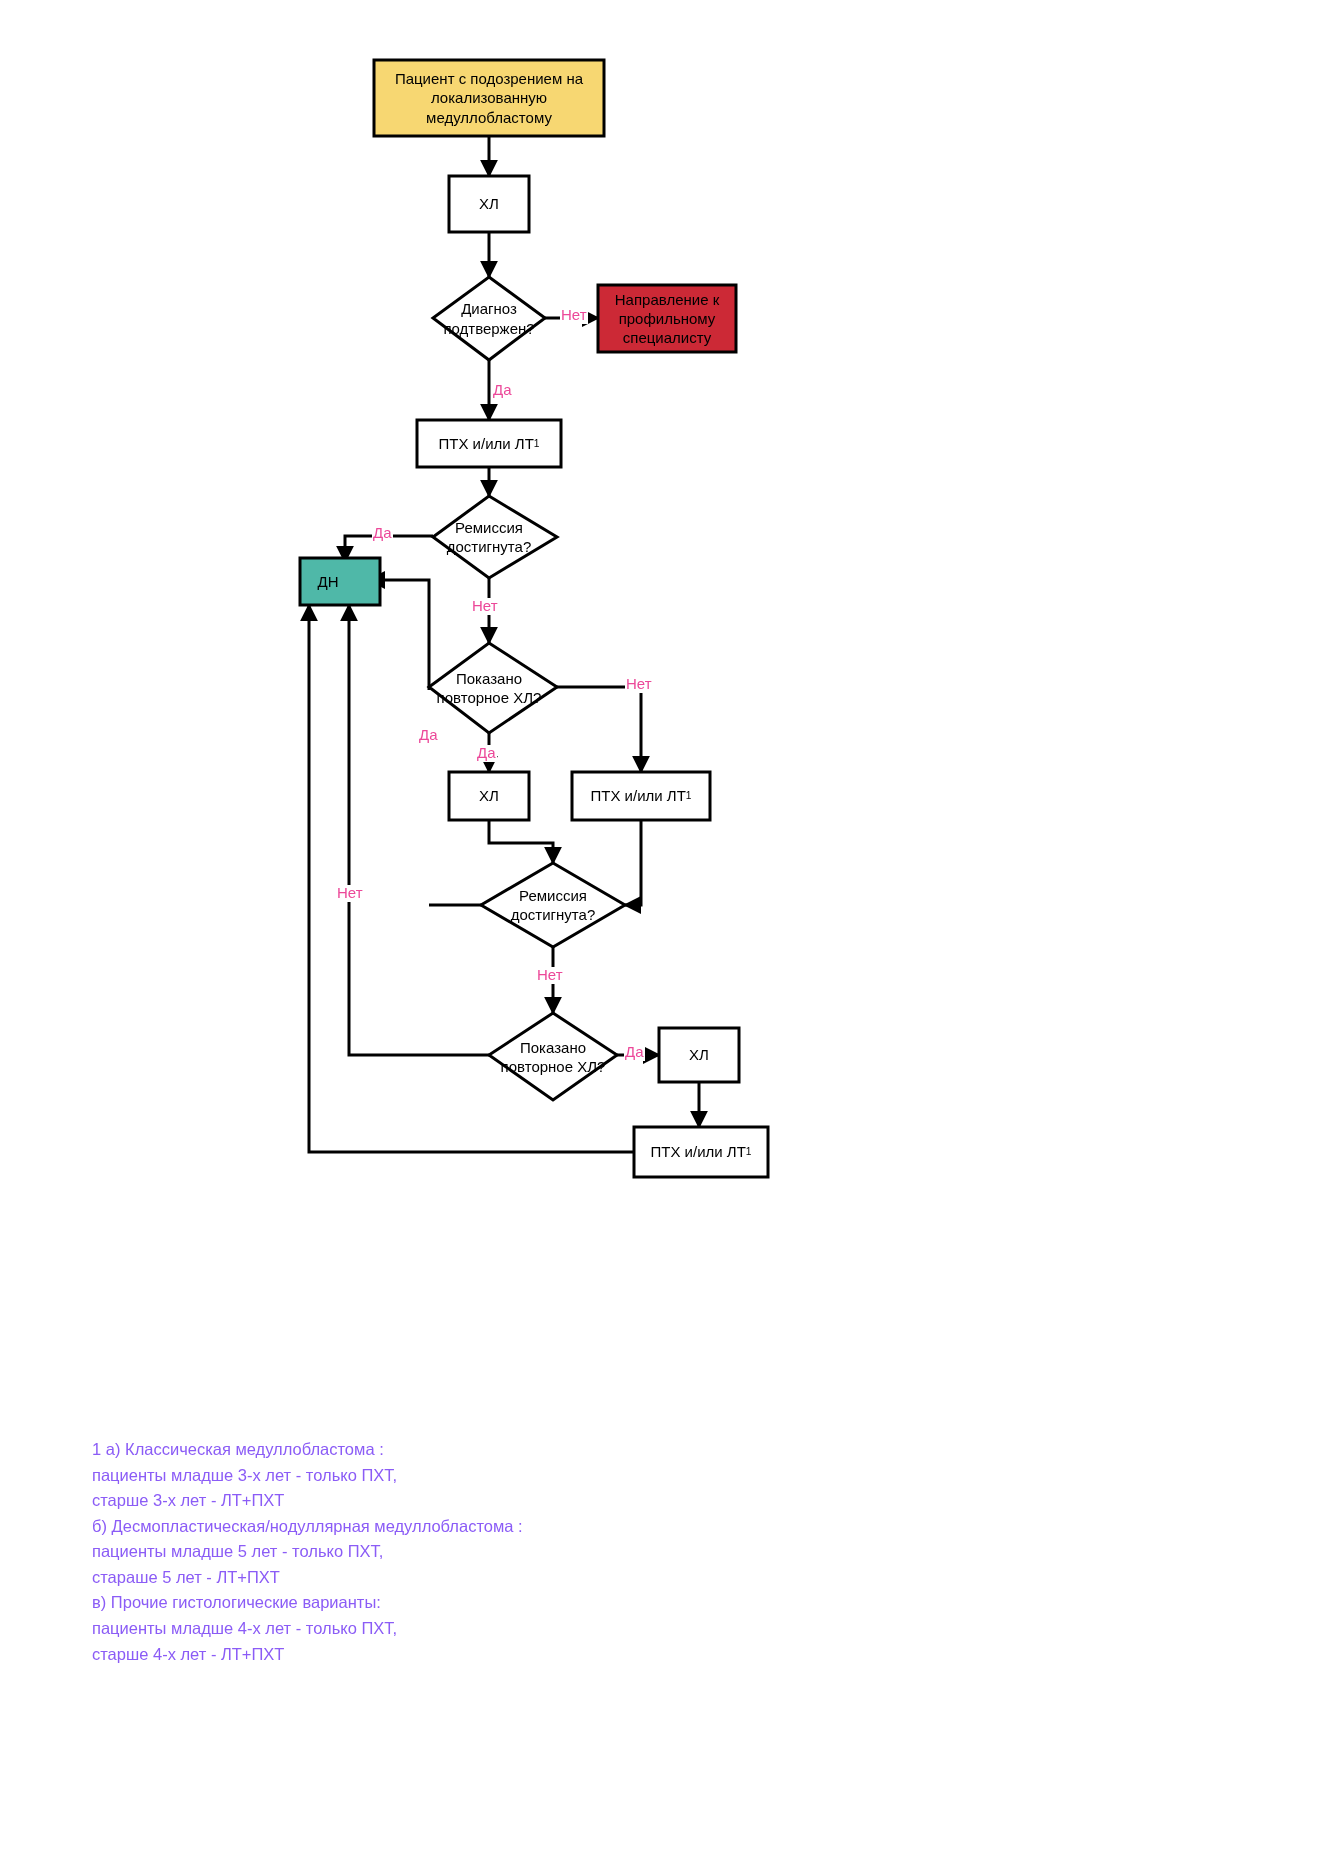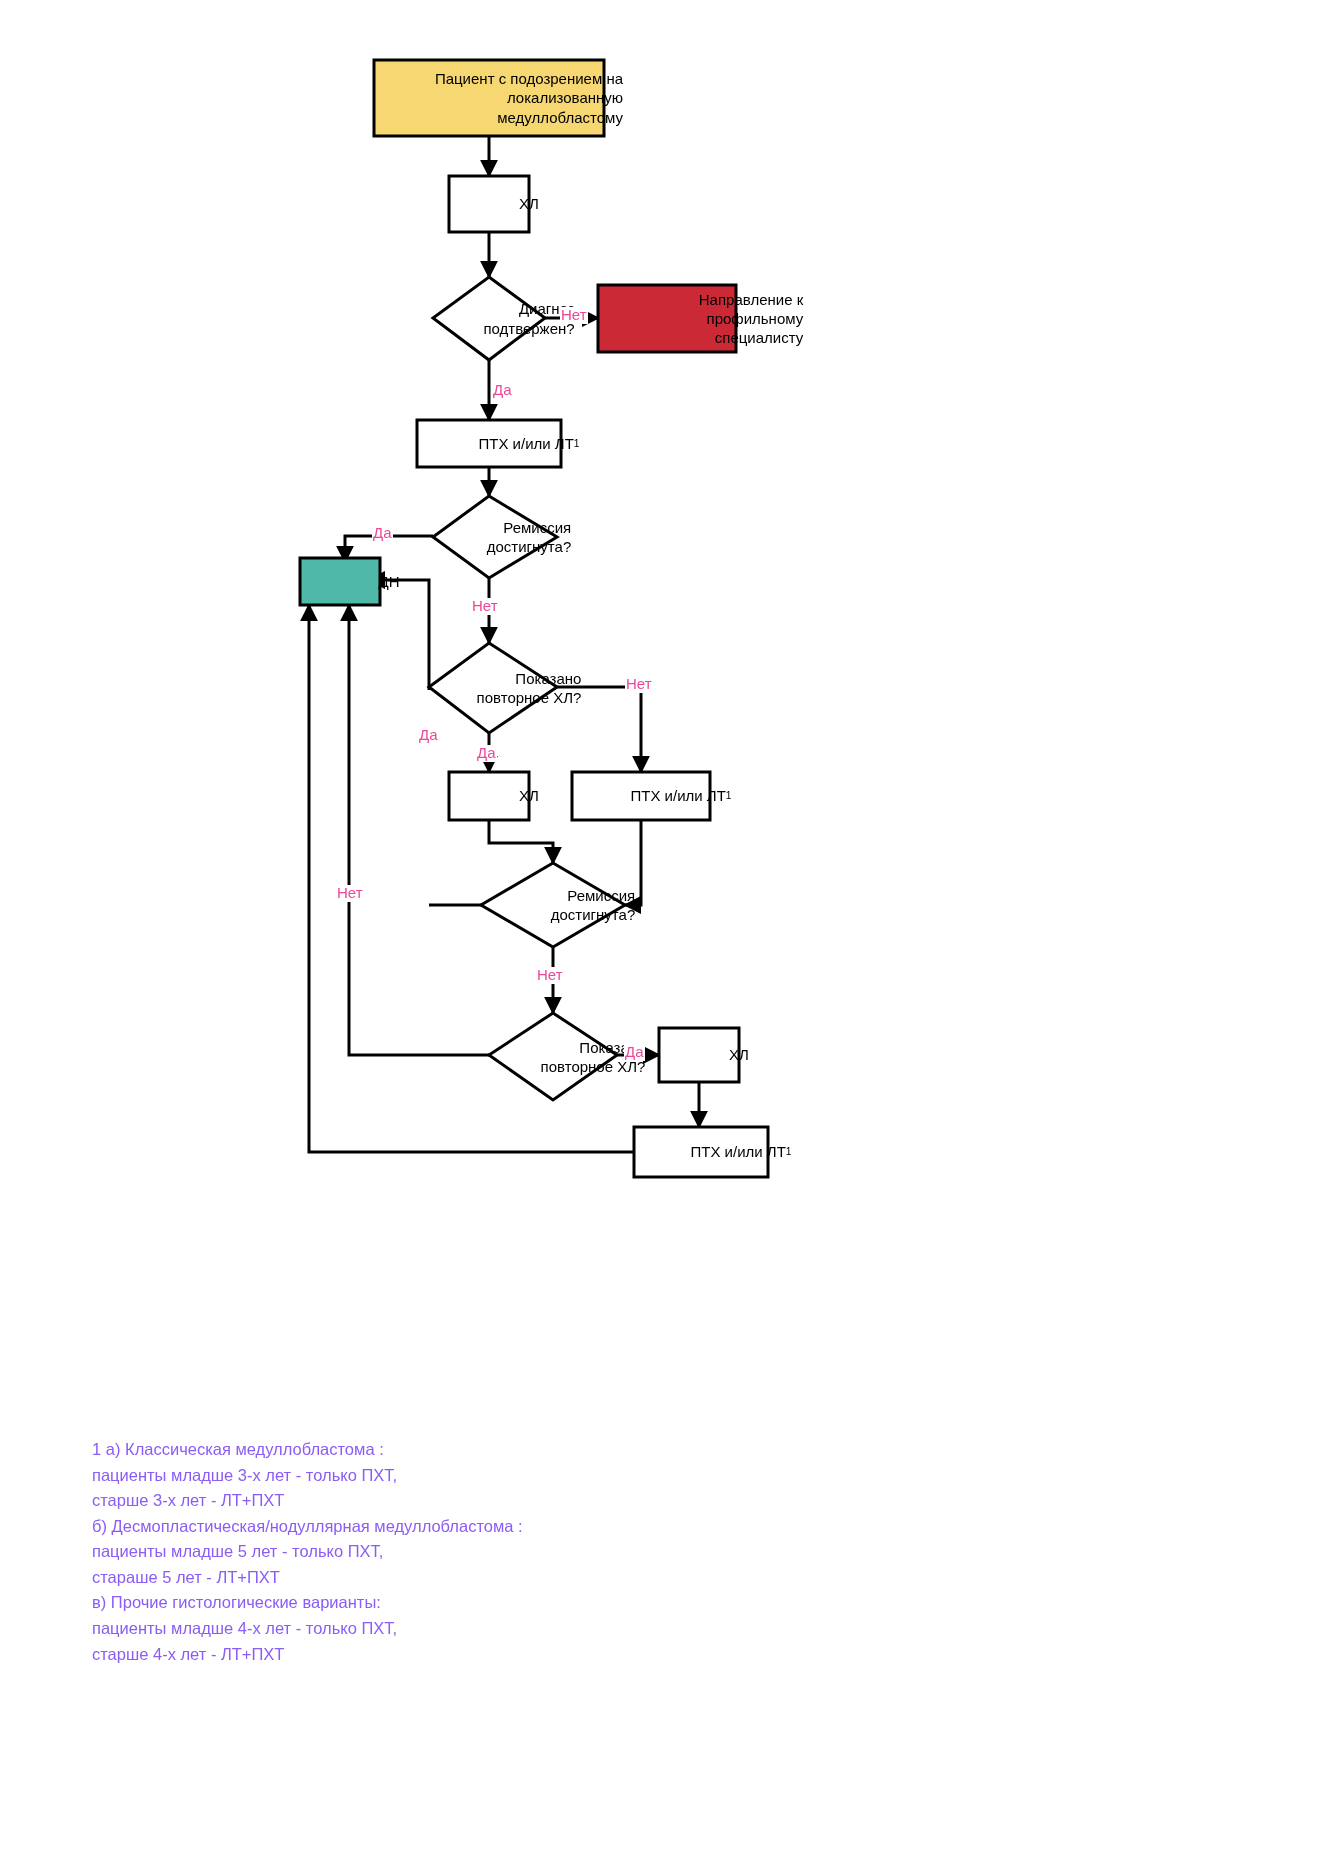--- a/index.html
+++ b/index.html
@@ -24,28 +24,27 @@
     position: absolute;
     left: 0; top: 0;
     width: 1323px;
     height: 1869px;
   }
   .node-text {
     position: absolute;
     display: flex;
     align-items: center;
     justify-content: center;
-    text-align: right;
+    text-align: center;
     font-family: "Liberation Sans", sans-serif;
     font-size: 15px;
     color: #000000;
     line-height: 1.28;
     pointer-events: none;
     white-space: pre-line;
-    margin-left: 40px;
   }
   .edge-label {
     position: absolute;
     font-family: "Liberation Sans", sans-serif;
     font-size: 15px;
     color: #ec4899;
     background: #ffffff;
     padding: 0 1px;
     line-height: 1.1;
     white-space: nowrap;
@@ -134,30 +133,30 @@
 
   <div class="node-text" style="left:374px; top:60px; width:230px; height:76px;">Пациент с подозрением на
 локализованную
 медуллобластому</div>
 
   <div class="node-text" style="left:449px; top:176px; width:80px; height:56px;">ХЛ</div>
 
   <div class="node-text" style="left:409px; top:277px; width:160px; height:83px;">Диагноз
 подтвержен?</div>
 
-  <div class="node-text" style="left:598px; top:285px; width:138px; height:67px;padding-left:44px;">Направление к
+  <div class="node-text" style="left:598px; top:285px; width:138px; height:67px;">Направление к
 профильному
 специалисту</div>
 
   <div class="node-text" style="left:417px; top:420px; width:144px; height:47px;"><span>ПТХ  и/или ЛТ</span><sup>1</sup></div>
 
   <div class="node-text" style="left:425px; top:496px; width:128px; height:82px;">Ремиссия
 достигнута?</div>
 
-  <div class="node-text" style="left:309px; top:558px; width:80px; height:47px;">ДН</div>
+  <div class="node-text" style="left:288px; top:558px; width:80px; height:47px;">ДН</div>
 
   <div class="node-text" style="left:419px; top:644px; width:140px; height:88px;">Показано
 повторное ХЛ?</div>
 
   <div class="node-text" style="left:449px; top:772px; width:80px; height:48px;">ХЛ</div>
 
   <div class="node-text" style="left:572px; top:772px; width:138px; height:48px;"><span>ПТХ и/или ЛТ</span><sup>1</sup></div>
 
   <div class="node-text" style="left:489px; top:863px; width:128px; height:84px;">Ремиссия
 достигнута?</div>

